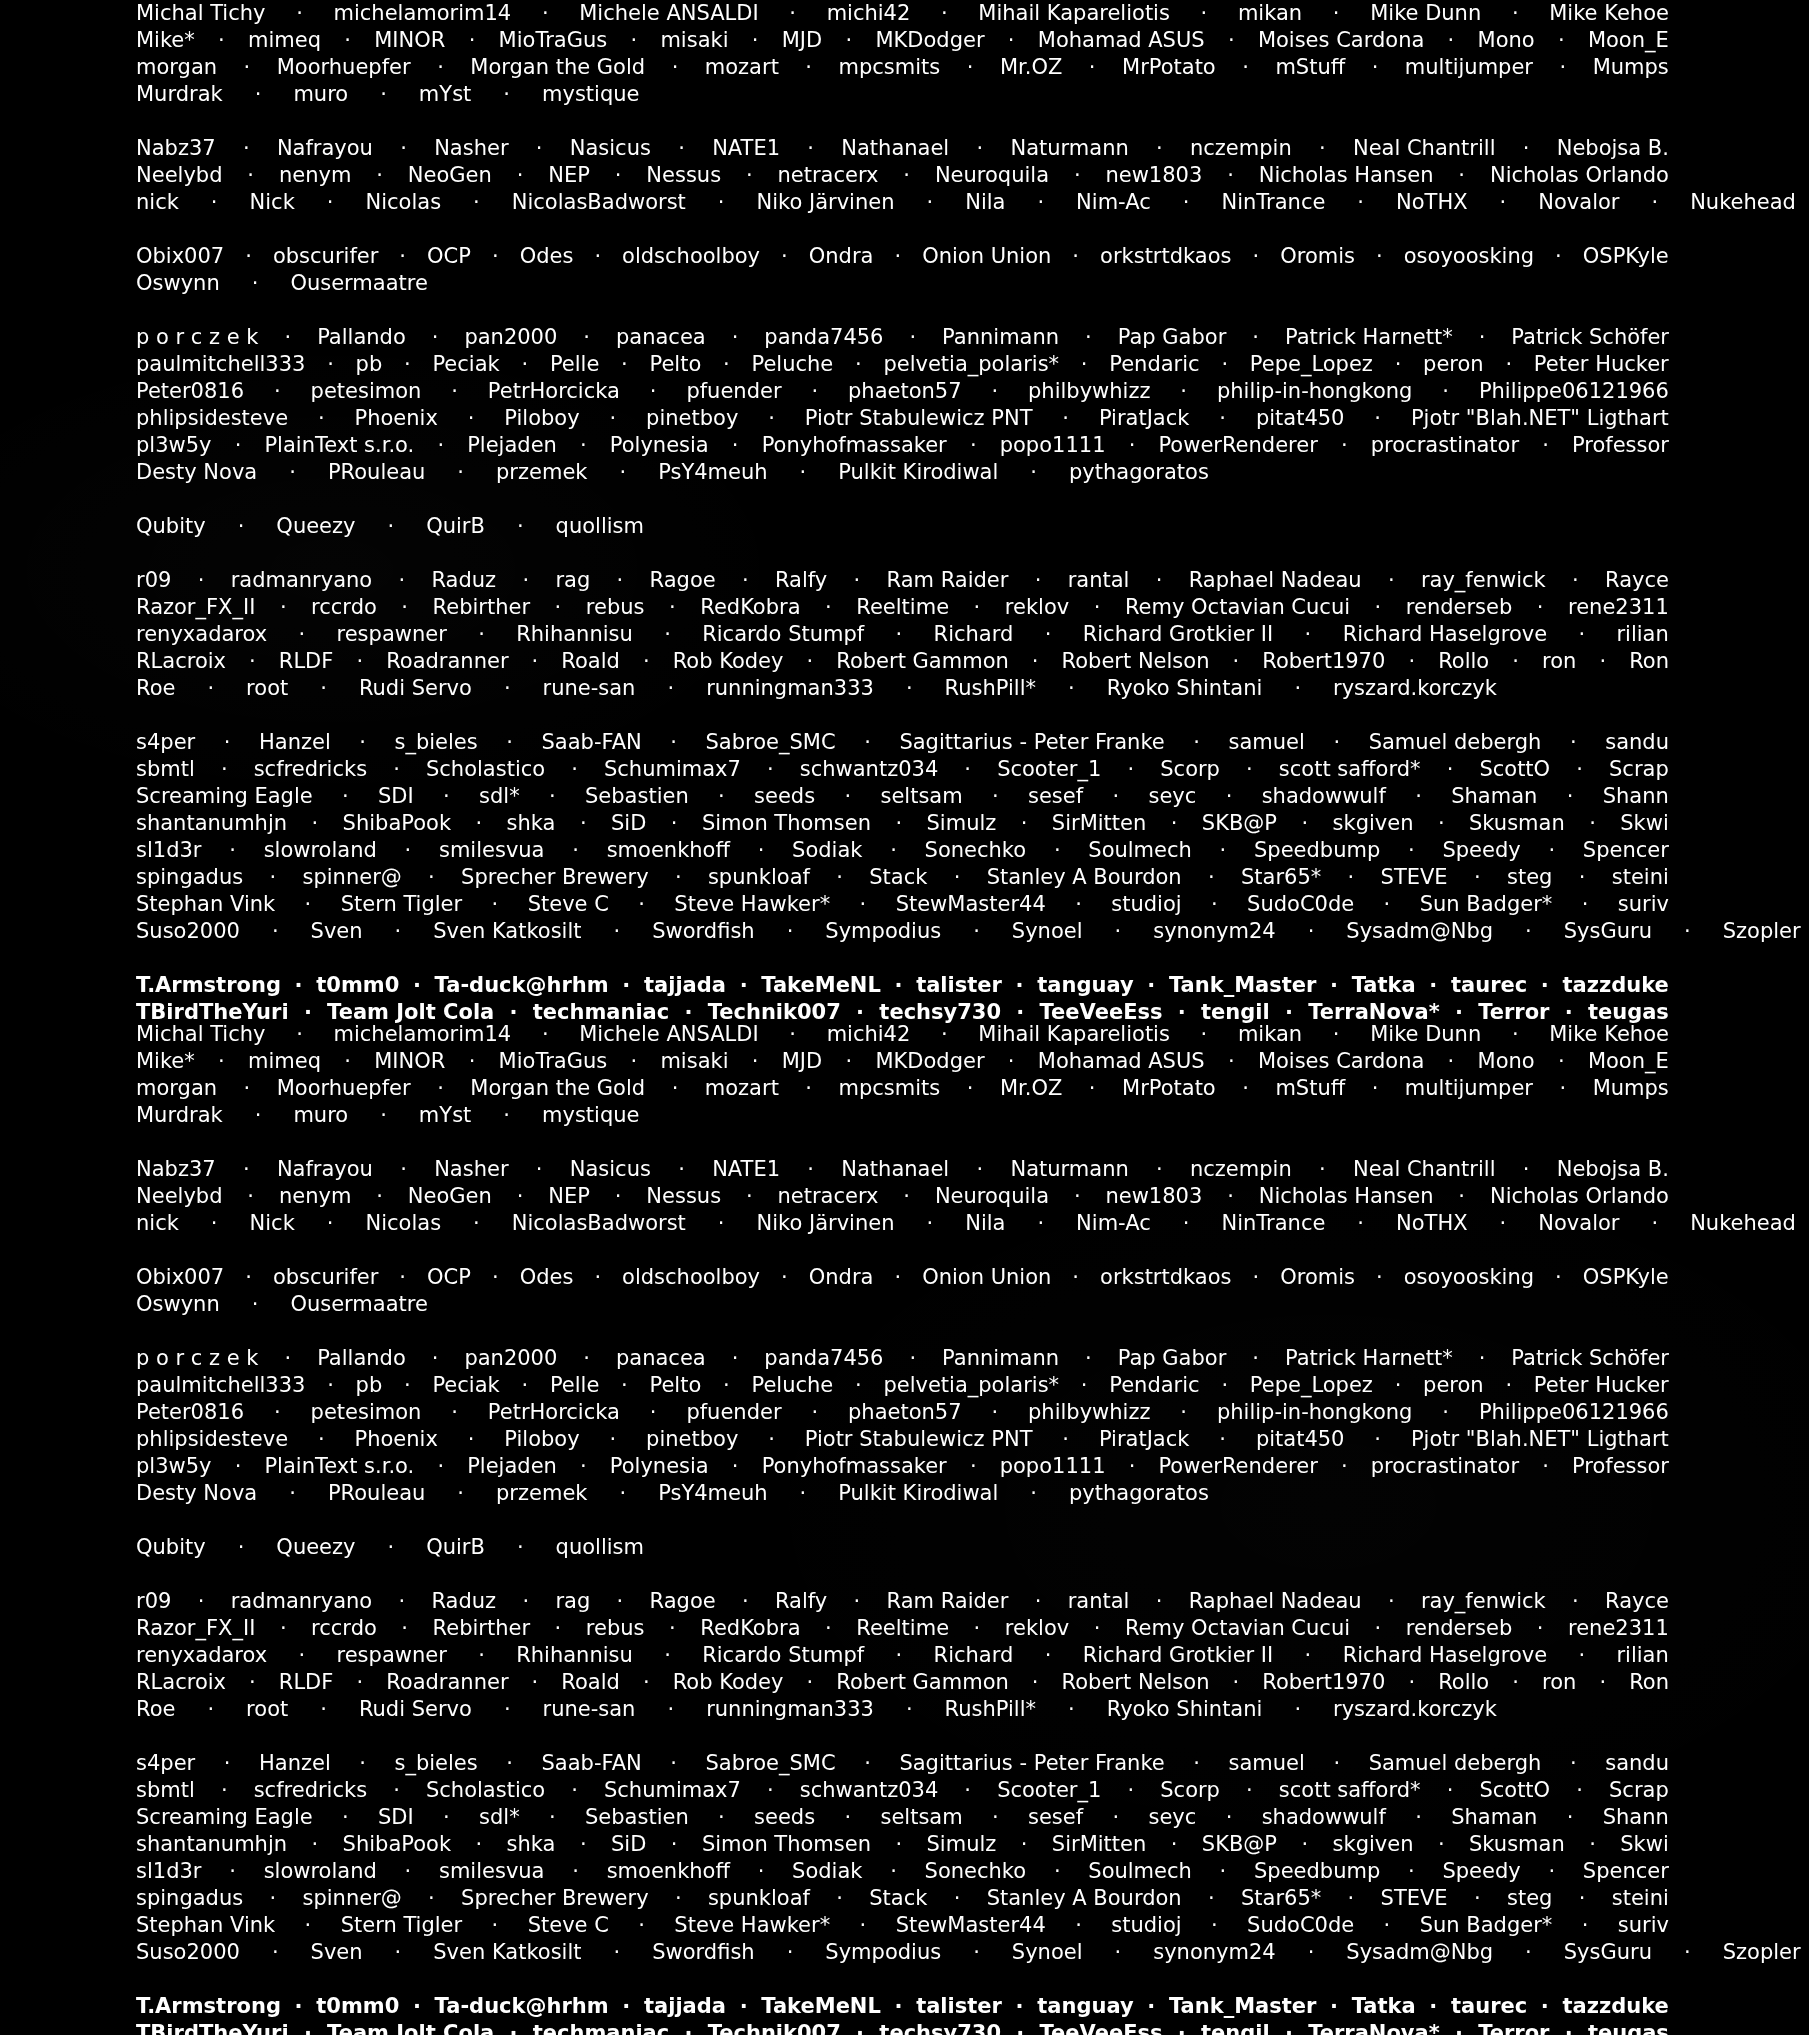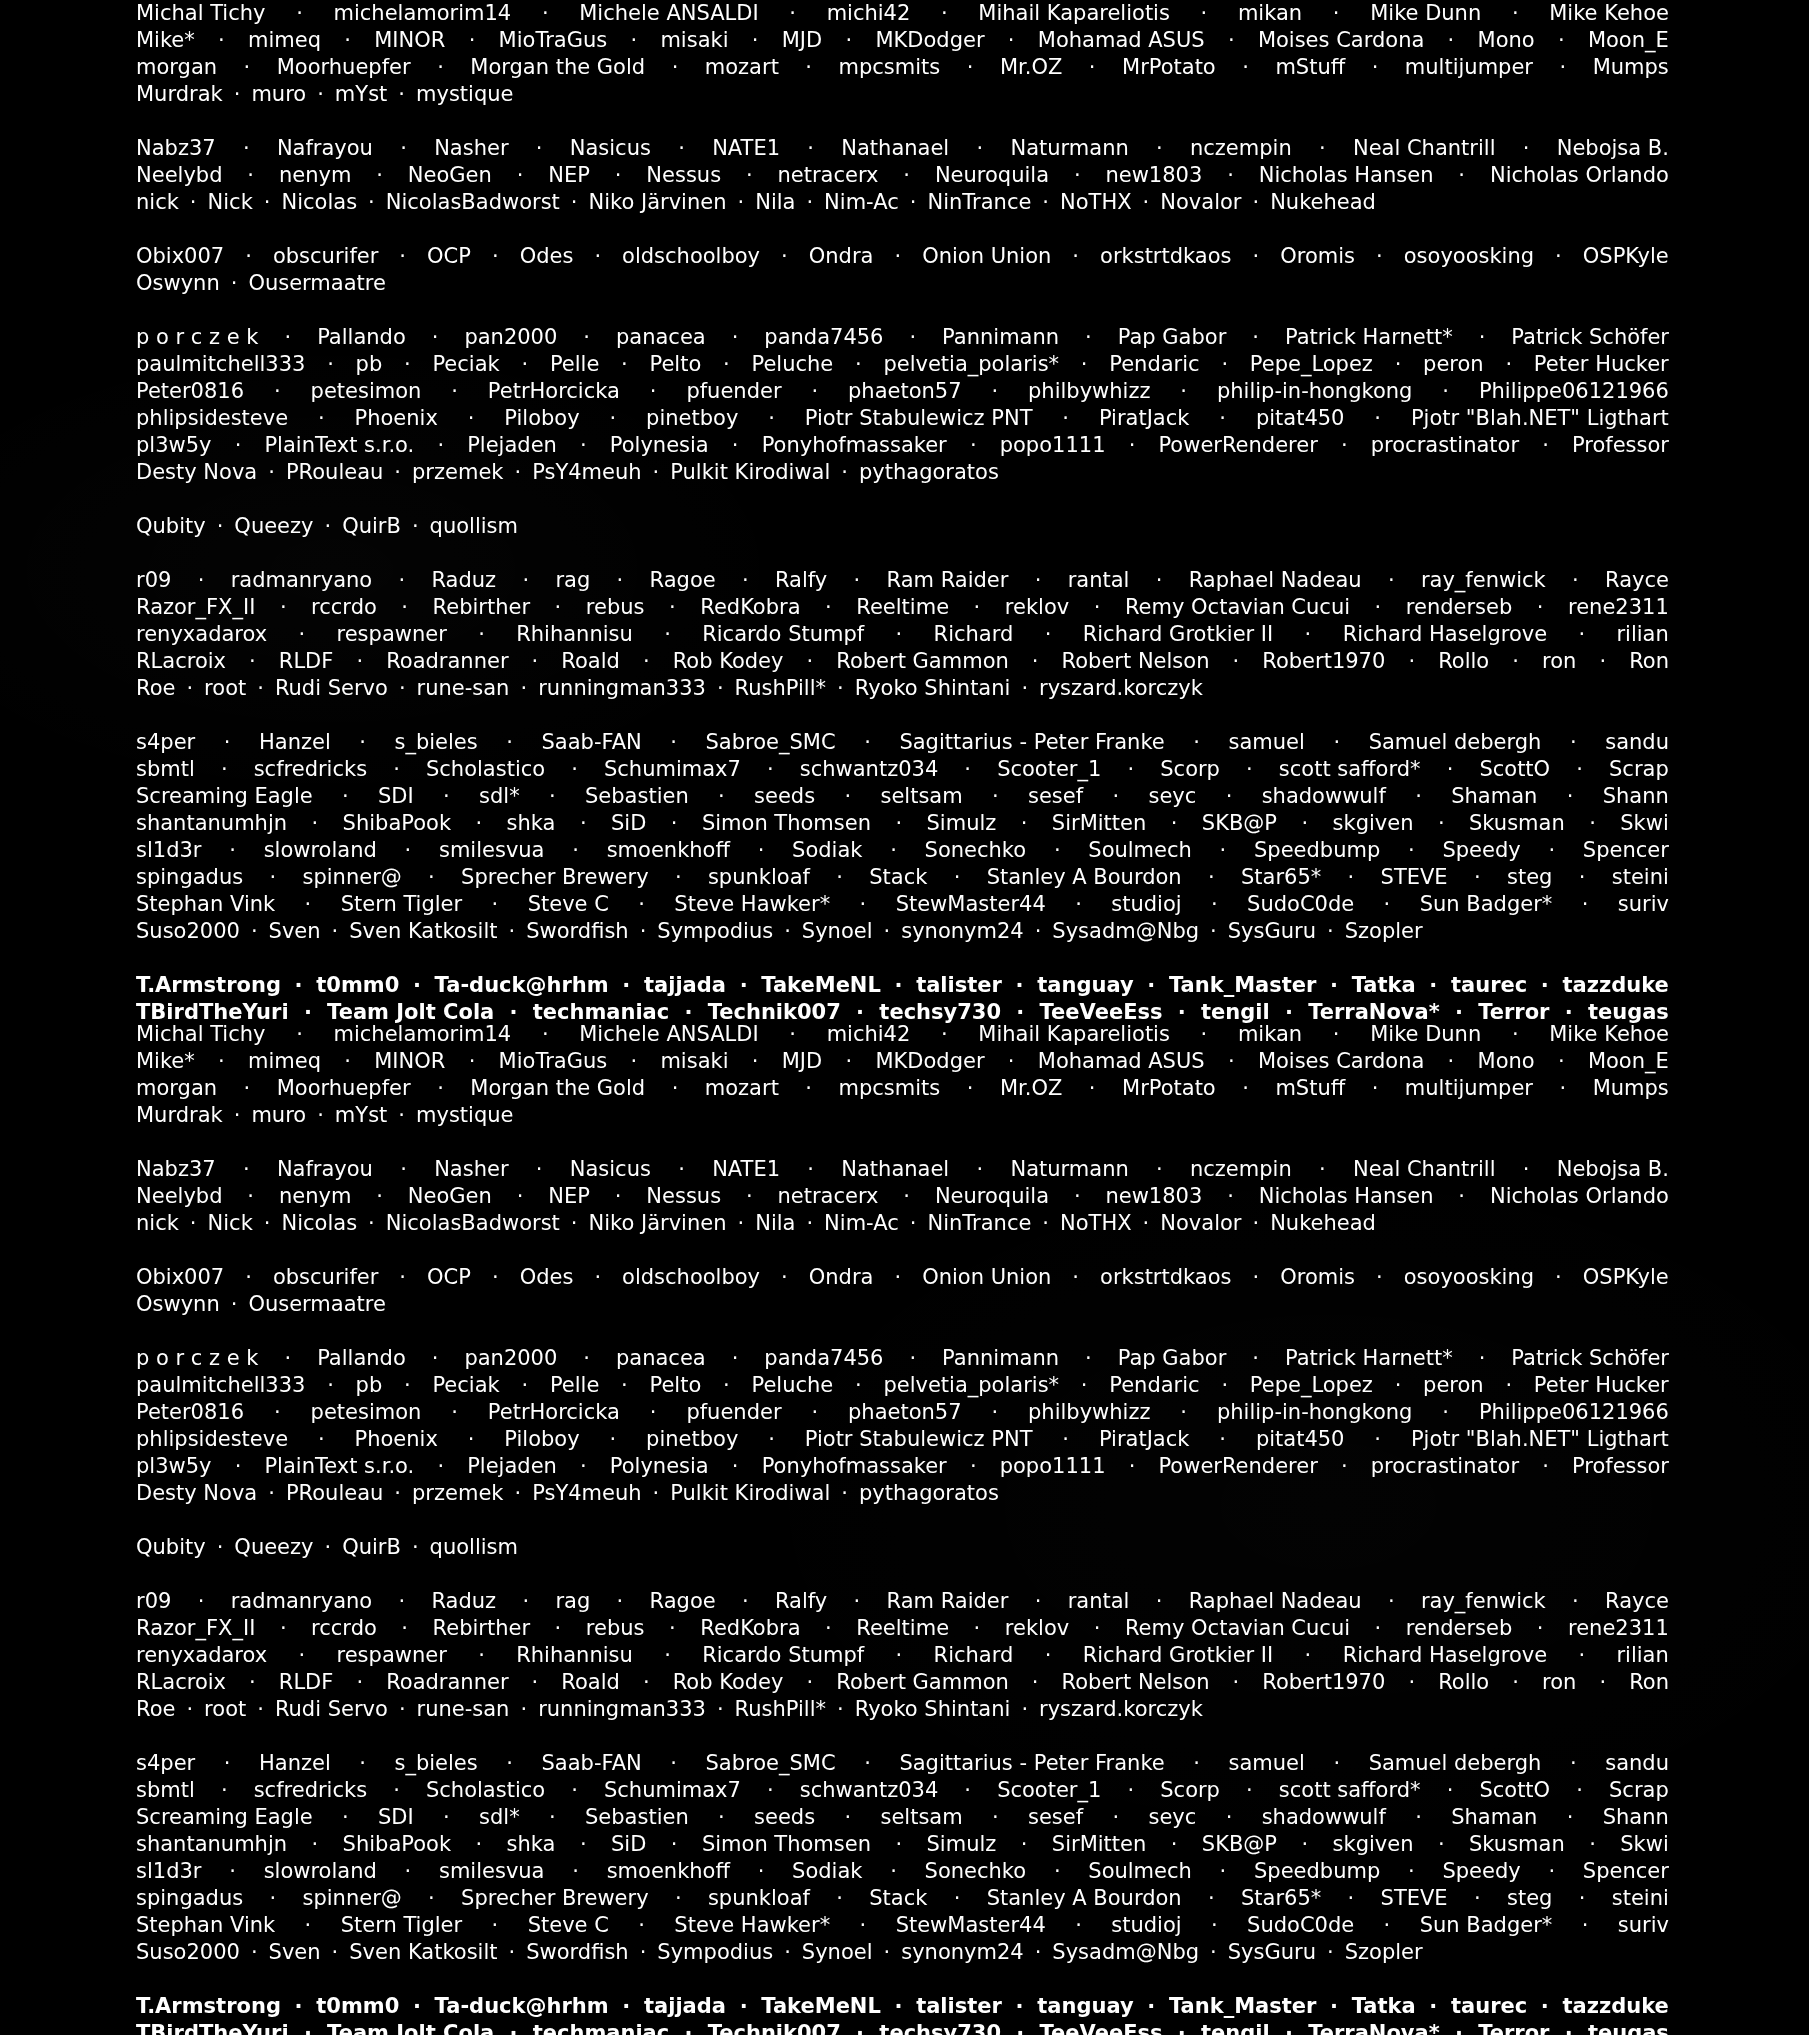--- a/index.html
+++ b/index.html
@@ -36,21 +36,21 @@
   .block { margin: 0 0 27px 0; } 
   .copy .block:last-child { margin-bottom: 0; font-weight: bold; }
 
   .line {
     display: flex;
     justify-content: space-between; 
     align-items: baseline;
   }
   .line.last {
     justify-content: flex-start; 
-    column-gap: 11px;
+    column-gap: 32px;
   }
   .line .name, .line .sep {
     flex: 0 0 auto;
     white-space: pre;
   }
 </style>
 </head>
 <body>
 
 <div class="screen">

